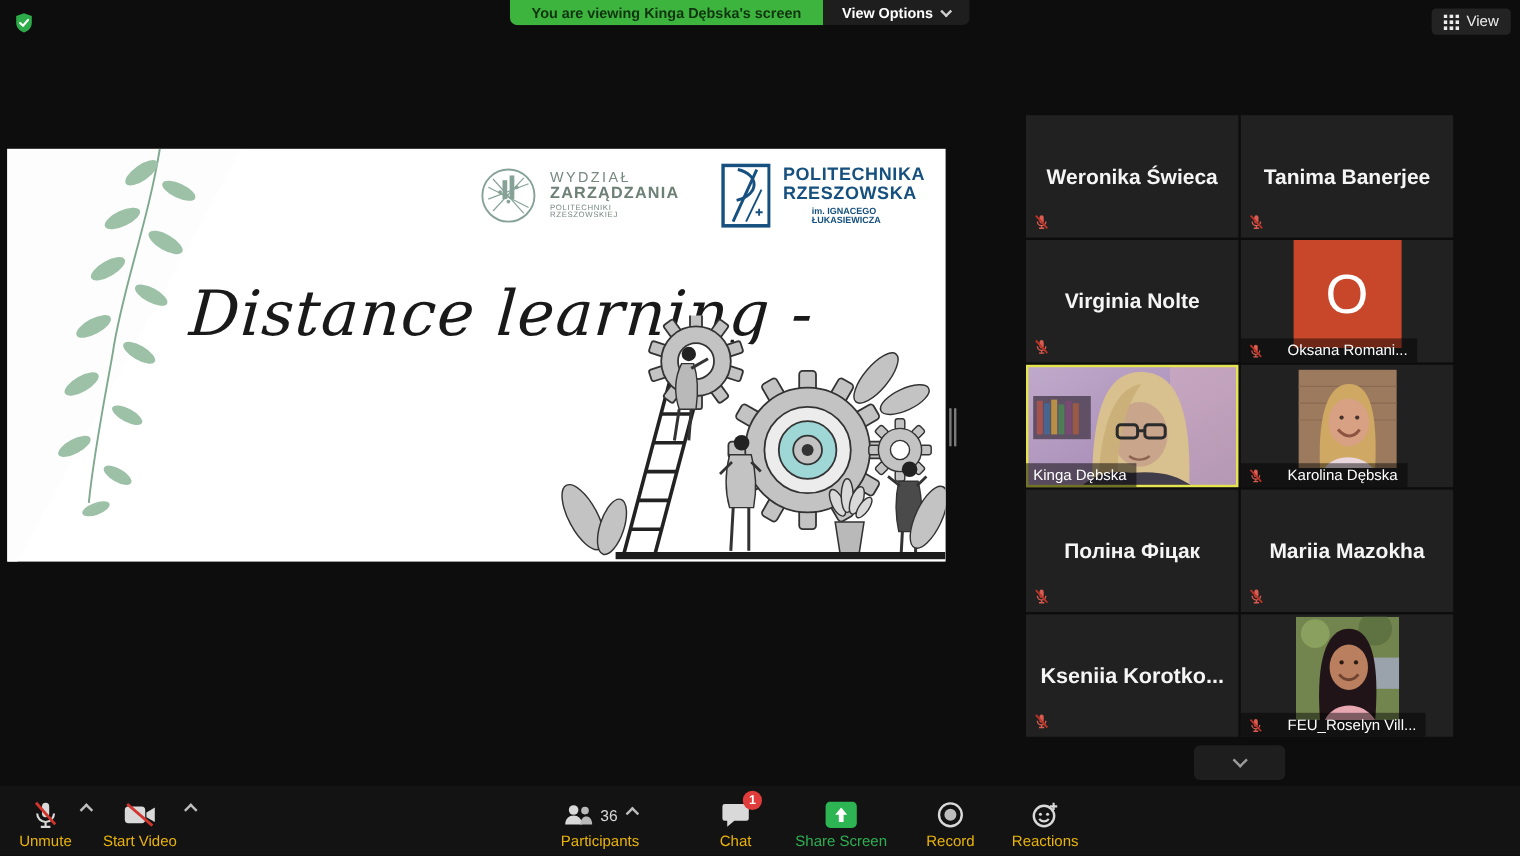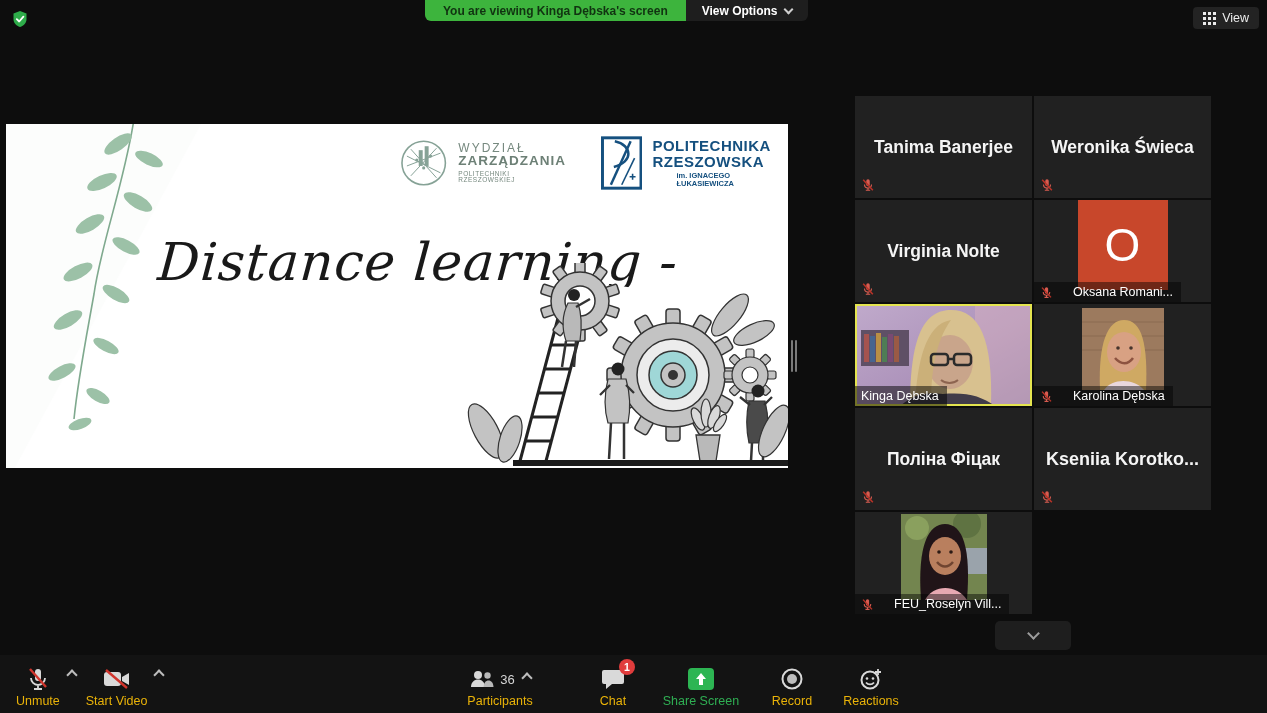--- a/index.html
+++ b/index.html
@@ -366,30 +366,30 @@
 </div>
 
 <div id="divider-handle">
     <span></span>
     <span></span>
   </div>
 
 <div id="grid">
 
   <div class="tile">
-    <div class="center-name">Tanima Banerjee</div>
+    <div class="center-name">Weronika Świeca</div>
     <svg class="mic-corner" viewBox="0 0 16 16">
       <rect x="6" y="1.5" width="4" height="8" rx="2" fill="#d85c50"></rect>
       <path d="M4 7.5 a4 4 0 0 0 8 0 M8 11.5 V14 M5.5 14 h5" stroke="#d85c50" stroke-width="1.3" fill="none"></path>
       <line x1="2.5" y1="2" x2="13.5" y2="14" stroke="#b93328" stroke-width="1.8"></line>
     </svg>
   </div>
 
   <div class="tile">
-    <div class="center-name">Weronika Świeca</div>
+    <div class="center-name">Tanima Banerjee</div>
     <svg class="mic-corner" viewBox="0 0 16 16">
       <rect x="6" y="1.5" width="4" height="8" rx="2" fill="#d85c50"></rect>
       <path d="M4 7.5 a4 4 0 0 0 8 0 M8 11.5 V14 M5.5 14 h5" stroke="#d85c50" stroke-width="1.3" fill="none"></path>
       <line x1="2.5" y1="2" x2="13.5" y2="14" stroke="#b93328" stroke-width="1.8"></line>
     </svg>
   </div>
 
   <div class="tile">
     <div class="center-name">Virginia Nolte</div>
     <svg class="mic-corner" viewBox="0 0 16 16">
@@ -478,20 +478,28 @@
 
   <div class="tile">
     <div class="center-name">Поліна Фіцак</div>
     <svg class="mic-corner" viewBox="0 0 16 16">
       <rect x="6" y="1.5" width="4" height="8" rx="2" fill="#d85c50"></rect>
       <path d="M4 7.5 a4 4 0 0 0 8 0 M8 11.5 V14 M5.5 14 h5" stroke="#d85c50" stroke-width="1.3" fill="none"></path>
       <line x1="2.5" y1="2" x2="13.5" y2="14" stroke="#b93328" stroke-width="1.8"></line>
     </svg>
   </div>
 
+  <div class="tile">
+    <div class="center-name">Mariia Mazokha</div>
+    <svg class="mic-corner" viewBox="0 0 16 16">
+      <rect x="6" y="1.5" width="4" height="8" rx="2" fill="#d85c50"></rect>
+      <path d="M4 7.5 a4 4 0 0 0 8 0 M8 11.5 V14 M5.5 14 h5" stroke="#d85c50" stroke-width="1.3" fill="none"></path>
+      <line x1="2.5" y1="2" x2="13.5" y2="14" stroke="#b93328" stroke-width="1.8"></line>
+    </svg>
+  </div>
 
   <div class="tile">
     <div class="center-name" style="font-size:18px;">Kseniia  Korotko...</div>
     <svg class="mic-corner" viewBox="0 0 16 16">
       <rect x="6" y="1.5" width="4" height="8" rx="2" fill="#d85c50"></rect>
       <path d="M4 7.5 a4 4 0 0 0 8 0 M8 11.5 V14 M5.5 14 h5" stroke="#d85c50" stroke-width="1.3" fill="none"></path>
       <line x1="2.5" y1="2" x2="13.5" y2="14" stroke="#b93328" stroke-width="1.8"></line>
     </svg>
   </div>
 

